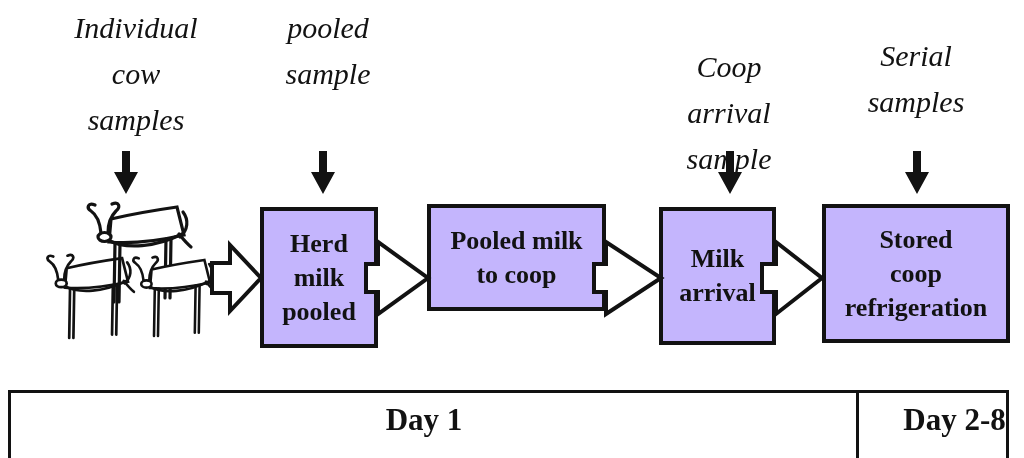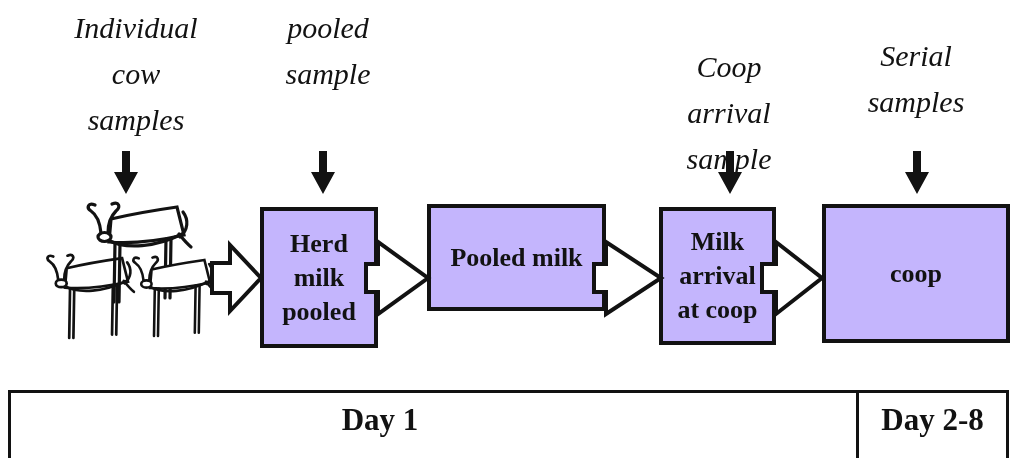--- a/index.html
+++ b/index.html
@@ -43,21 +43,21 @@
     left: 8px; top: 390px;
     width: 1001px; height: 82px;
     box-sizing: border-box;
     border: 3px solid #121212;
     background: #ffffff;
     display: flex;
   }
   .timeline-seg { box-sizing: border-box; position: relative; }
   .seg-day1 { width: 848px; border-right: 3px solid #121212; }
   .seg-day2 { flex: 1; text-align: center; }
-  .day-label { font-weight: bold; font-size: 31px; line-height: 36px; }
+  .day-label { font-weight: bold; font-size: 31px; line-height: 36px; margin-left: 44px; }
   .seg-day1 .day-label {
     position: absolute; left: 369px; top: 9px; transform: translateX(-50%);
     white-space: nowrap;
   }
   .seg-day2 .day-label { display: inline-block; margin-top: 9px; }
 </style>
 </head>
 <body>
 
 <div class="canvas">
@@ -116,28 +116,30 @@
     <use href="#cow" transform="translate(88,58) scale(0.8)"></use>
   </svg>
 
   <div class="proc-box" style="left:260px; top:207px; width:118px; height:141px;">
     <div>Herd</div>
     <div>milk</div>
     <div>pooled</div>
   </div>
   <div class="proc-box" style="left:427px; top:204px; width:179px; height:107px;">
     <div>Pooled milk</div>
+    <div>to coop</div>
   </div>
   <div class="proc-box" style="left:659px; top:207px; width:117px; height:138px;">
     <div>Milk</div>
     <div>arrival</div>
-    <div>at coop</div>
   </div>
   <div class="proc-box" style="left:822px; top:204px; width:188px; height:139px;">
+    <div>Stored</div>
     <div>coop</div>
+    <div>refrigeration</div>
   </div>
 
   <svg class="flow-arrow" style="left:208px; top:239px;" width="56" height="78" viewBox="0 0 56 78">
     <polygon points="4,24 22,24 22,6 53,39 22,72 22,54 4,54" fill="#ffffff" stroke="#121212" stroke-width="4"></polygon>
   </svg>
   <svg class="flow-arrow" style="left:362px; top:236px;" width="72" height="84" viewBox="0 0 72 84">
     <polygon points="4,28 16,28 16,6 66,42 16,78 16,56 4,56" fill="#ffffff" stroke="#121212" stroke-width="4"></polygon>
   </svg>
   <svg class="flow-arrow" style="left:590px; top:236px;" width="76" height="84" viewBox="0 0 76 84">
     <polygon points="4,28 16,28 16,6 71,42 16,78 16,56 4,56" fill="#ffffff" stroke="#121212" stroke-width="4"></polygon>

